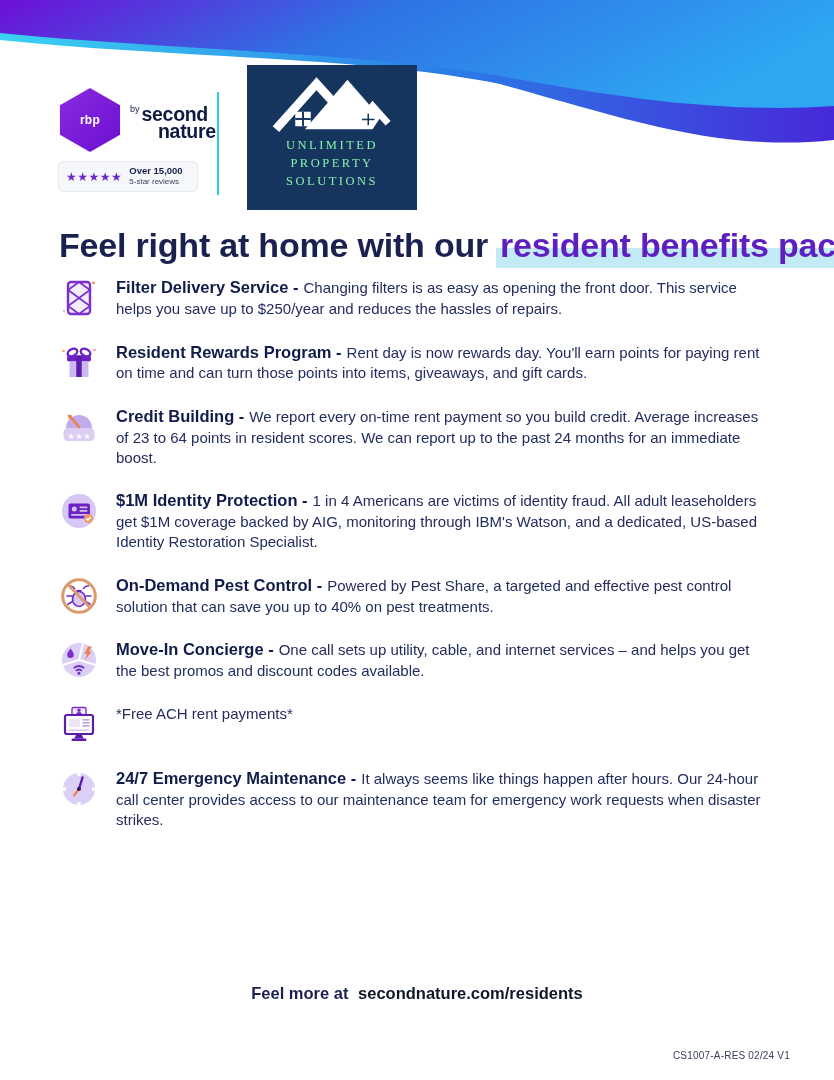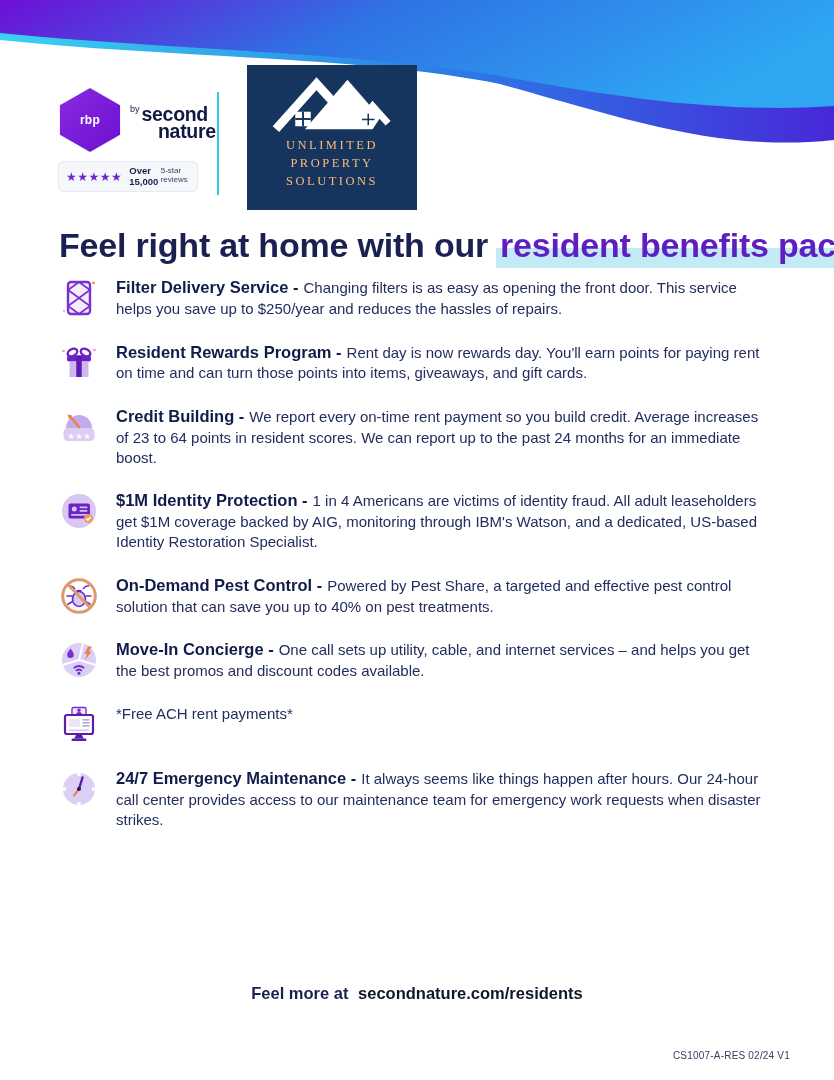--- a/index.html
+++ b/index.html
@@ -18,27 +18,27 @@
   .rbp-hex{position:absolute;inset:0;background:linear-gradient(135deg,#8b2ae0,#6a10d0);
     clip-path:polygon(50% 0%,97% 27%,97% 73%,50% 100%,3% 73%,3% 27%);
     display:flex;align-items:center;justify-content:center;}
   .rbp-hex span{color:#fff;font-weight:800;font-size:12px;letter-spacing:.3px;}
   .by-sn{position:absolute;left:130px;top:105px;width:130px;line-height:.95;}
   .by-sn .by{font-size:9px;color:#13204a;vertical-align:top;margin-right:2px;}
   .by-sn .l1,.by-sn .l2{font-weight:800;font-size:19.5px;color:#0f1a42;letter-spacing:-.3px;display:inline;}
   .by-sn .row2{margin-left:28px;margin-top:-2px;}
   .reviews{position:absolute;left:58px;top:161px;width:140px;height:31px;background:#f6f7fb;border:1px solid #e6e9f2;border-radius:5px;display:flex;align-items:center;padding:0 7px;gap:7px;box-sizing:border-box;}
   .stars{font-family:"DejaVu Sans",sans-serif;color:#6d28c9;font-size:12px;letter-spacing:.5px;white-space:nowrap;}
-  .rev-col{display:flex;line-height:1.15;}
+  .rev-col{display:flex;flex-direction:column;line-height:1.15;}
   .rev-title{font-size:9.5px;font-weight:800;color:#15204b;}
   .rev-sub{font-size:8px;color:#3a4463;}
   .divider{position:absolute;left:217px;top:92px;width:2px;height:103px;background:#2fc9ea;}
   
   .ups{position:absolute;left:247px;top:65px;width:170px;height:145px;background:#16355e;display:flex;flex-direction:column;align-items:center;box-sizing:border-box;padding-top:10px;}
-  .ups-lines{margin-top:3px;text-align:center;font-family:"Liberation Serif","DejaVu Serif",serif;font-size:12.5px;letter-spacing:2.5px;color:#fdba74;line-height:1.45;}
+  .ups-lines{margin-top:3px;text-align:center;font-family:"Liberation Serif","DejaVu Serif",serif;font-size:12.5px;letter-spacing:2.5px;color:#86efac;line-height:1.45;}
   
   .main{position:absolute;left:59px;top:226px;width:714px;}
   .headline{font-size:34px;letter-spacing:-.2px;margin:0 0 12px 0;white-space:nowrap;}
   .headline .pre{font-weight:600;color:#1a2150;margin-right:8px;}
   .headline .hl{font-weight:800;color:#5d1fc0;background:linear-gradient(to bottom,transparent 52%,#c2ebf5 52%);padding:0 5px 4px 4px;}
   .benefit{display:flex;gap:17px;margin-bottom:23px;align-items:flex-start;}
   .b-icon{width:40px;height:40px;flex:0 0 40px;margin-top:1px;}
   .b-icon svg{width:40px;height:40px;display:block;}
   .b-text p{margin:0;font-size:15px;line-height:1.32;color:#232d5e;}
   .b-title{font-weight:700;font-size:16.5px;color:#101c49;margin-right:5px;}

